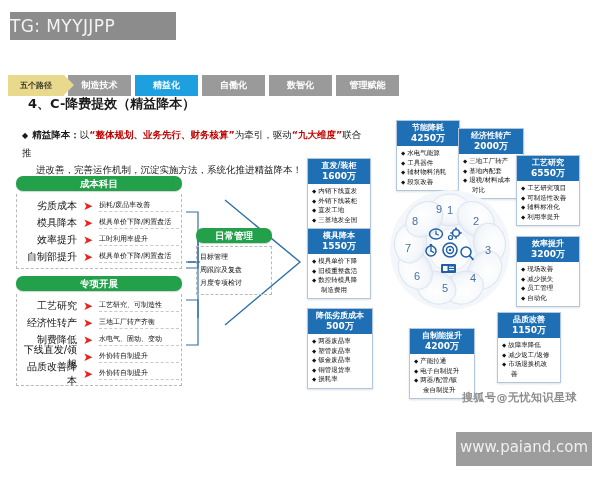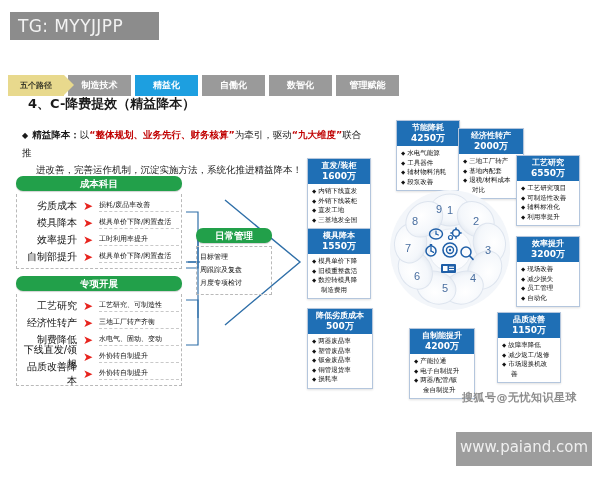--- a/index.html
+++ b/index.html
@@ -5,23 +5,23 @@
   html,body{margin:0;padding:0;}
   body{
     width:600px;height:480px;background:#ffffff;overflow:hidden;position:relative;
     font-family:"DejaVu Sans","Liberation Sans",sans-serif;
     -webkit-font-smoothing:antialiased;
   }
   .canvas{position:absolute;left:0;top:0;width:600px;height:480px;}
 
   
   .tg-tag{
-    position:absolute;left:10px;top:12px;width:149px;height:28px;
+    position:absolute;left:10px;top:12px;width:166px;height:28px;
     background:#8c8c8c;color:#f2f2f2;font-size:17px;line-height:28px;
-    padding-left:8px;box-sizing:border-box;letter-spacing:.4px;
+    box-sizing:border-box;letter-spacing:.4px;
   }
 
   
   .nav{position:absolute;left:8px;top:70px;height:31px;display:flex;align-items:center;}
   .nav-arrow{
     position:relative;width:56px;height:21px;background:#e8d98d;
     display:flex;align-items:center;justify-content:center;
     font-size:8px;font-weight:bold;color:#3a3a2a;
   }
   .nav-arrow:after{

